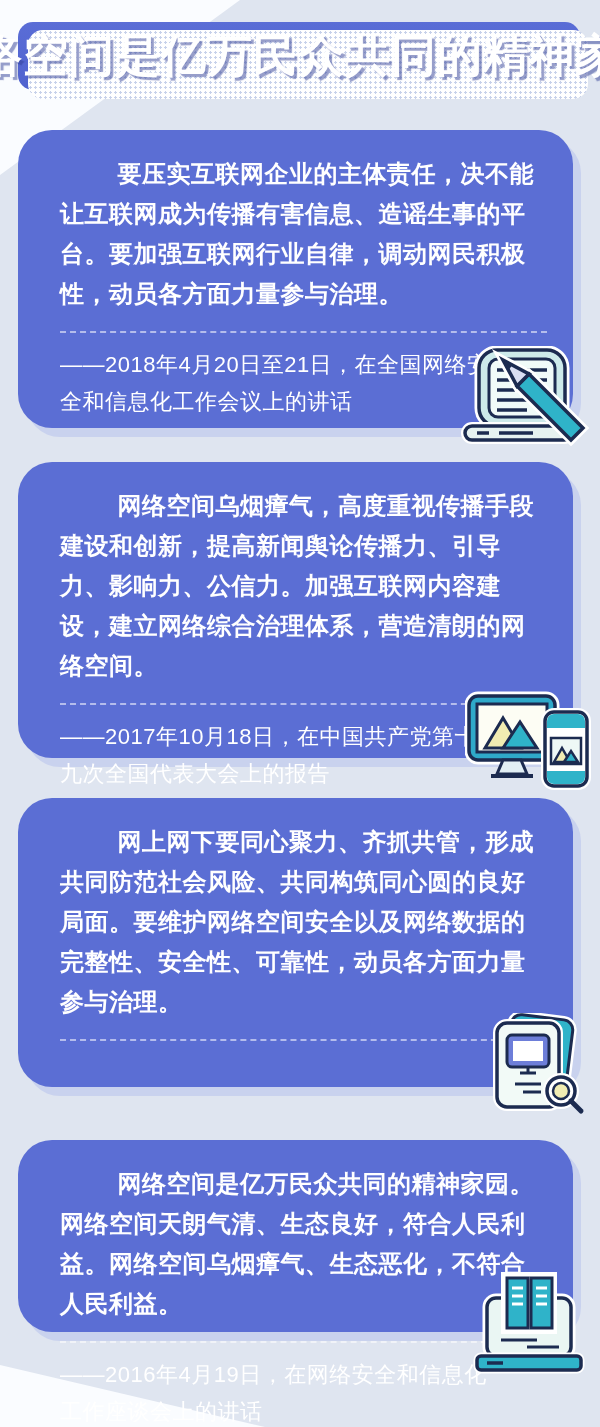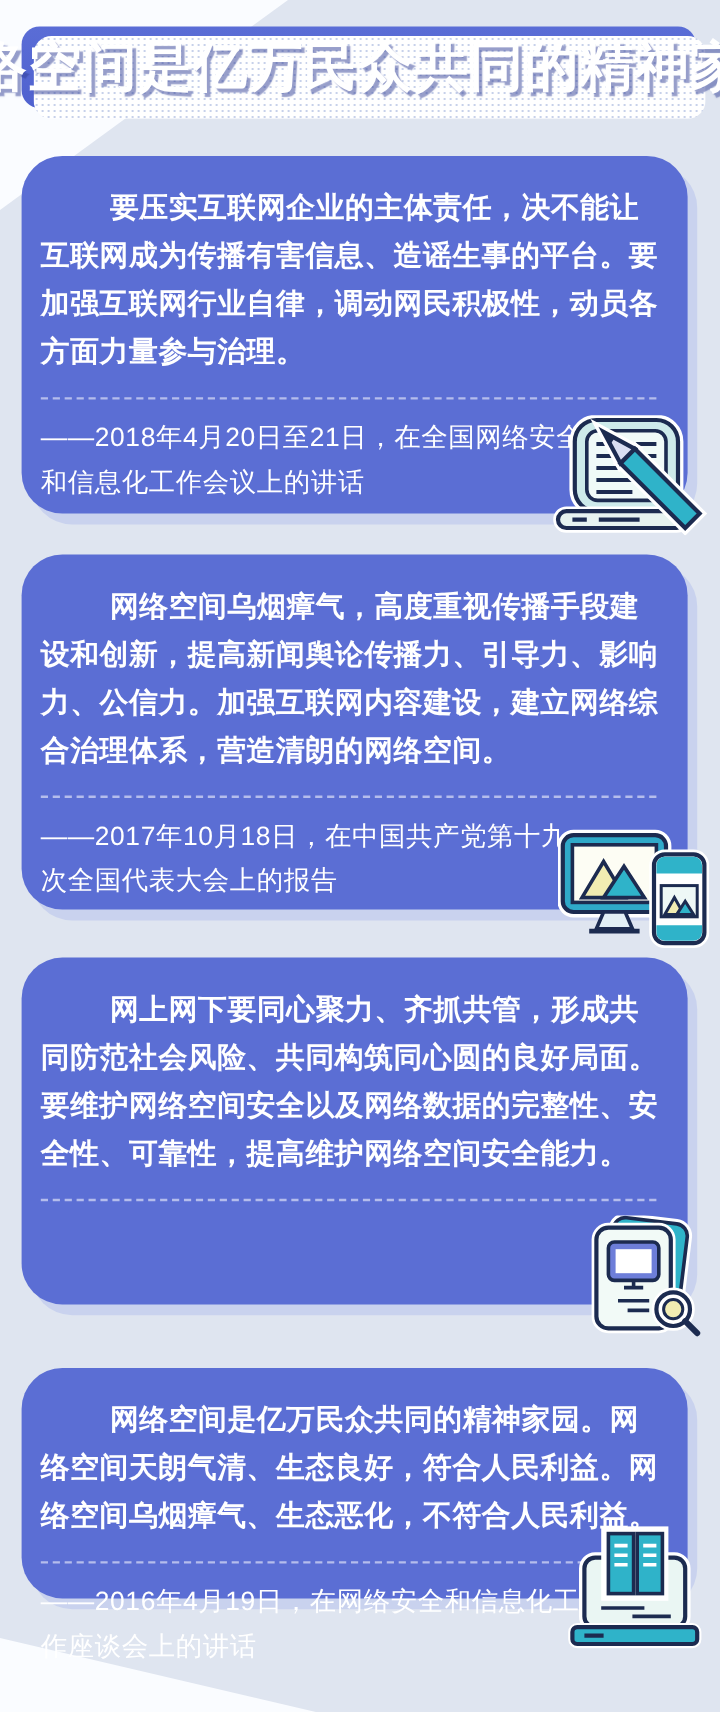--- a/index.html
+++ b/index.html
@@ -54,21 +54,21 @@
     text-shadow: 3px 3px 1px rgba(47, 62, 150, 0.5);
   }
   
   .card {
     position: absolute;
     left: 18px;
     width: 555px;
     background: #5b6ed4;
     border-radius: 34px;
     box-shadow: 8px 9px 0 #c9d2ee;
-    padding: 24px 24px 0 16px;
+    padding: 24px 24px 0 42px;
     color: #ffffff;
     z-index: 2;
   }
   .card.c1 { top: 130px;  height: 298px; }
   .card.c2 { top: 462px;  height: 296px; }
   .card.c3 { top: 798px;  height: 289px; }
   .card.c4 { top: 1140px; height: 192px; }
   .quote {
     font-size: 24px;
     font-weight: 700;
@@ -155,21 +155,21 @@
         <path d="M82 35 a7 7 0 0 1 7 -7 h24 a7 7 0 0 1 7 7 v7 h-38 z" fill="#2fb3c9"></path>
         <path d="M82 91 v-6 h38 v6 a7 7 0 0 1 -7 7 h-24 a7 7 0 0 1 -7 -7 z" fill="#2fb3c9"></path>
         <rect x="86" y="52" width="30" height="26" fill="#eef8f6" stroke="#1c2b50" stroke-width="2.5"></rect>
         <polygon points="89,76 97,62 105,76" fill="#f1ecb2" stroke="#1c2b50" stroke-width="2.5"></polygon>
         <polygon points="99,76 106,65 113,76" fill="#2fb3c9" stroke="#1c2b50" stroke-width="2.5"></polygon>
       </svg>
     </div>
   </section>
 
   <section class="card c3">
-    <p class="quote">网上网下要同心聚力、齐抓共管，形成共同防范社会风险、共同构筑同心圆的良好局面。要维护网络空间安全以及网络数据的完整性、安全性、可靠性，提高维护网络空间安全能力。</p>
+    <p class="quote">网上网下要同心聚力、齐抓共管，形成共同防范社会风险、共同构筑同心圆的良好局面。要维护网络空间安全以及网络数据的完整性、安全性、可靠性，动员各方面力量参与治理。</p>
     <hr class="divider">
     <div class="icon i3">
       <svg viewBox="0 0 104 102" xmlns="http://www.w3.org/2000/svg">
         <rect x="24" y="4" width="62" height="84" rx="10" transform="rotate(7 55 46)" fill="#2fb3c9" stroke="#ffffff" stroke-width="8"></rect>
         <rect x="24" y="4" width="62" height="84" rx="10" transform="rotate(7 55 46)" fill="#2fb3c9" stroke="#1c2b50" stroke-width="3"></rect>
         <rect x="14" y="10" width="62" height="84" rx="10" fill="#f2faf7" stroke="#ffffff" stroke-width="8"></rect>
         <rect x="14" y="10" width="62" height="84" rx="10" fill="#f2faf7" stroke="#1c2b50" stroke-width="3.5"></rect>
         <rect x="24" y="22" width="42" height="32" rx="5" fill="#6d7ed9" stroke="#1c2b50" stroke-width="3"></rect>
         <rect x="30" y="28" width="30" height="20" fill="#ffffff"></rect>
         <line x1="45" y1="54" x2="45" y2="59" stroke="#1c2b50" stroke-width="3"></line>

